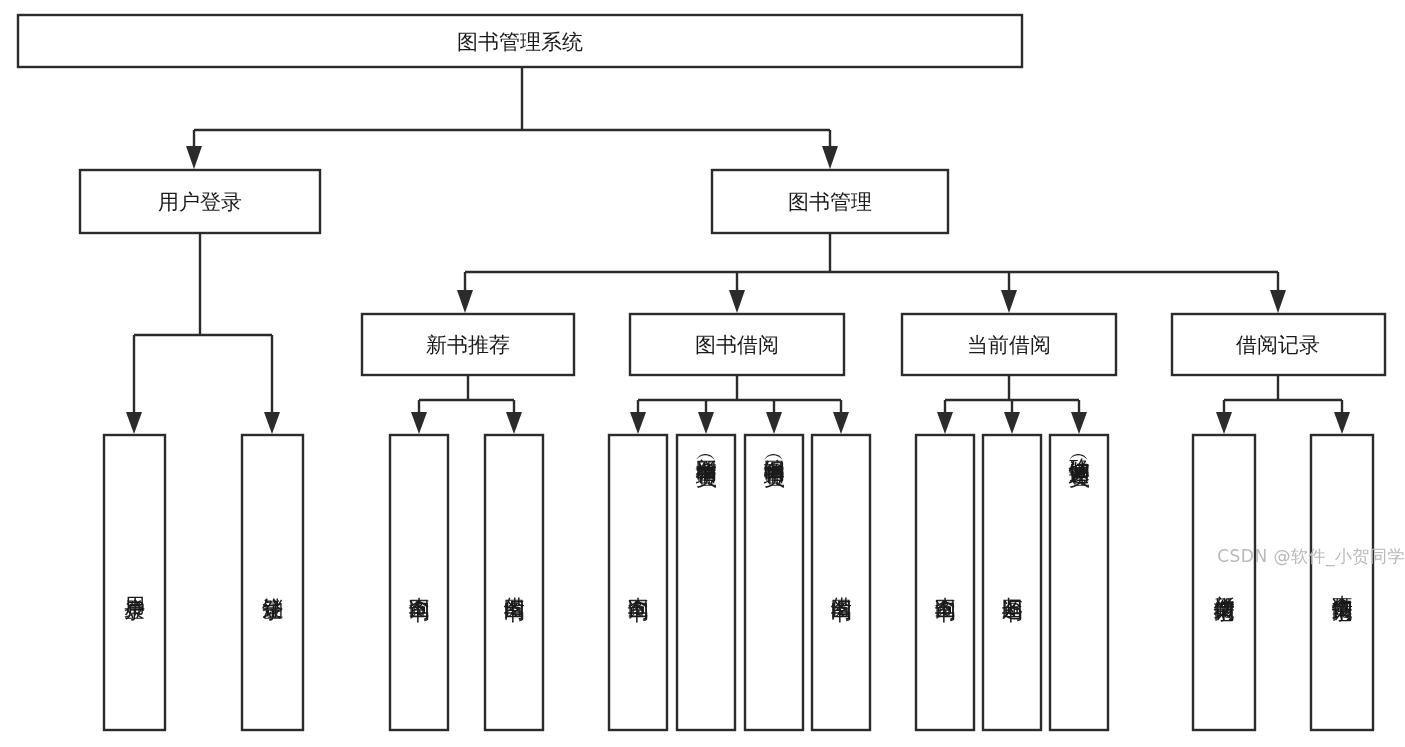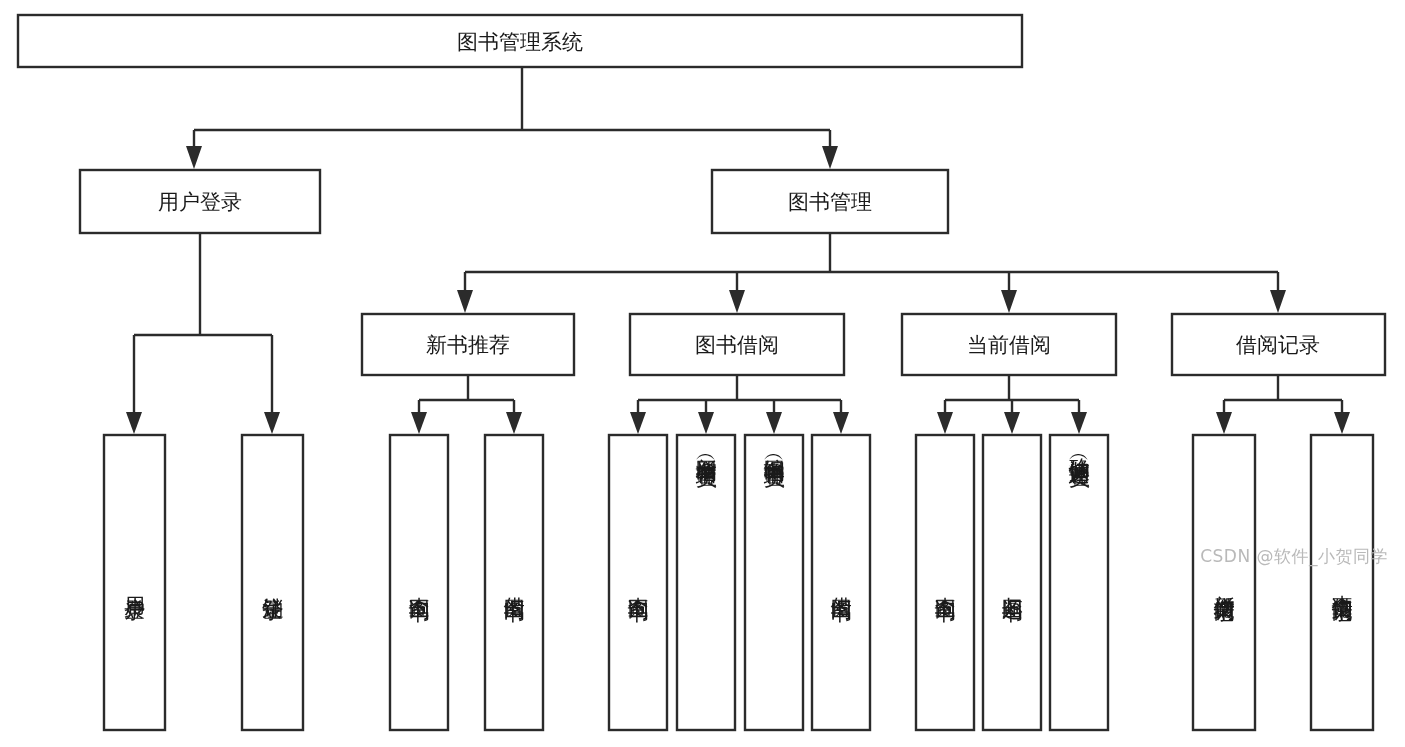--- a/index.html
+++ b/index.html
@@ -60,21 +60,21 @@
     text-orientation: upright;
     font-family: "DejaVu Sans", "Liberation Sans", sans-serif;
     font-size: 21px;
     line-height: 1.08;
     letter-spacing: 1.5px;
     color: #1a1a1a;
     white-space: nowrap;
   }
   .watermark {
     position: absolute;
-    right: 17px;
+    right: 0;
     bottom: 6px;
     font-family: "DejaVu Sans", "Liberation Sans", sans-serif;
     font-size: 17px;
     color: #b9b9b9;
     white-space: nowrap;
     letter-spacing: 0.5px;
   }
 </style>
 </head>
 <body>

